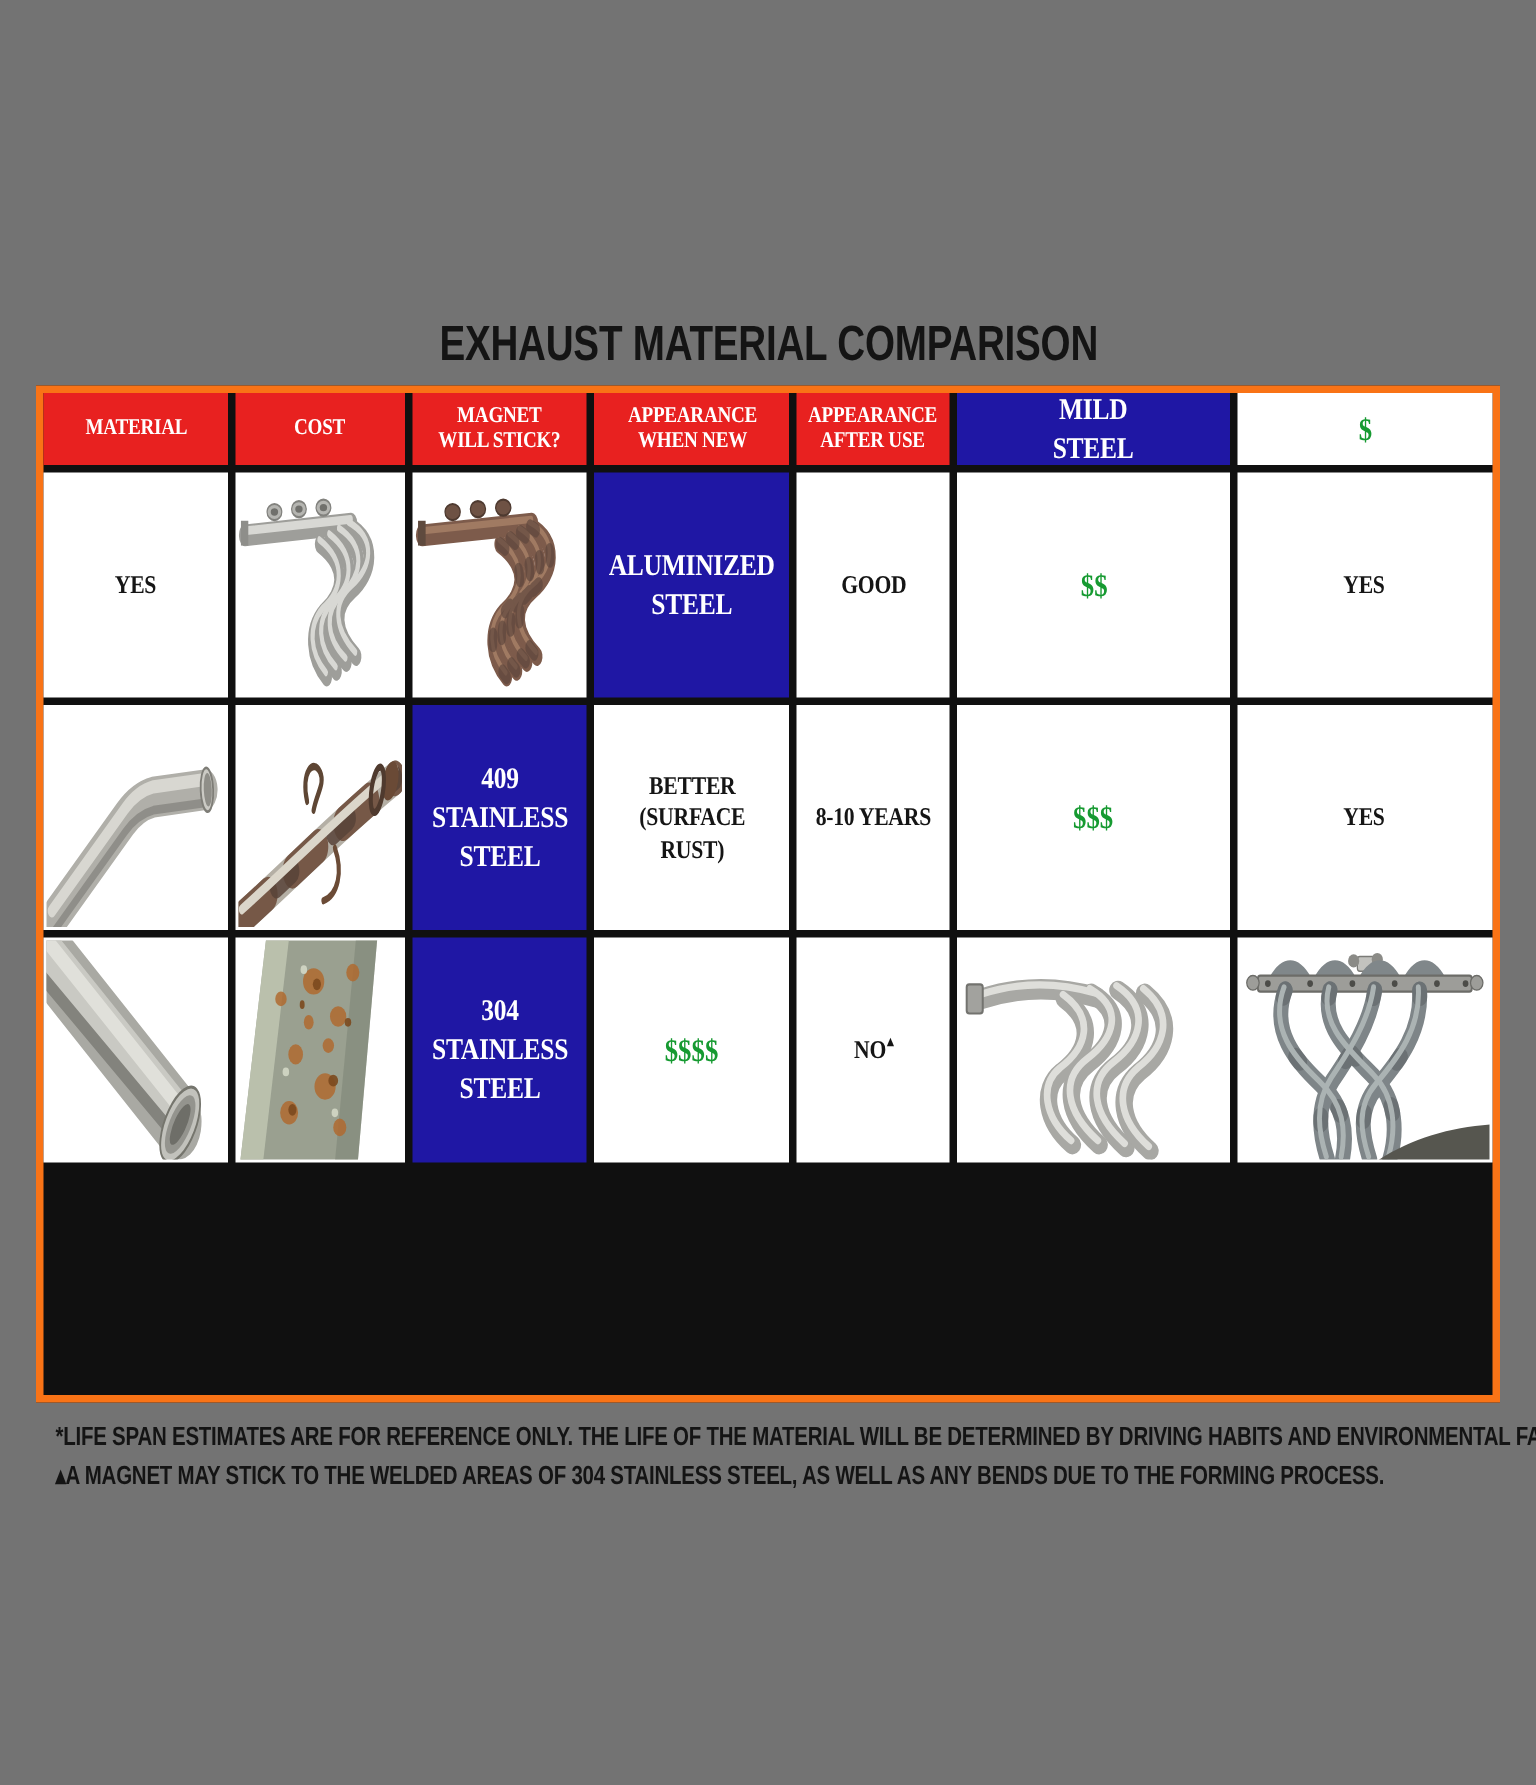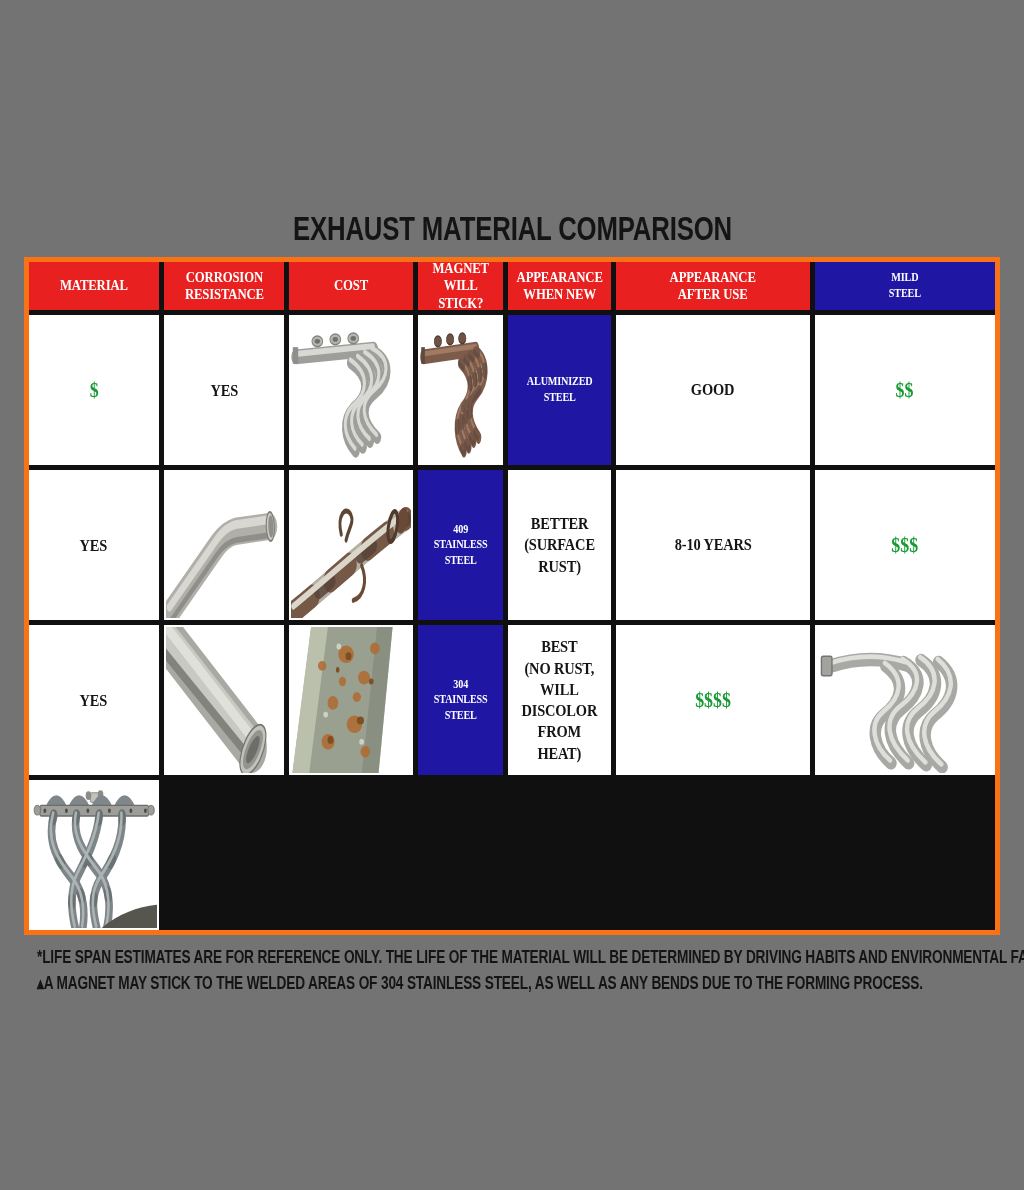--- a/index.html
+++ b/index.html
@@ -7,21 +7,21 @@
         font-family:"Liberation Sans",sans-serif;color:#151515;}
   .title{position:absolute;top:211px;left:0;width:1024px;text-align:center;
          font-size:33px;font-weight:800;line-height:36px;letter-spacing:0px;color:#141414;}
   .title .cx{display:inline-block;transform:scaleX(.78);}
   .grid{position:absolute;left:24px;top:257px;width:976px;height:678px;box-sizing:border-box;
         background:#101010;border:5px solid #f97316;display:grid;gap:5px;
         grid-template-columns:136fr 125fr 129fr 89fr 107fr 202fr 188fr;
         grid-template-rows:48px 150px 150px 150px 150px;font-family:Liberation Serif, serif;}
   .cell{display:flex;align-items:center;justify-content:center;text-align:center;}
   .hcell{background:#e82120;color:#ffffff;font-weight:700;font-size:15px;line-height:1.15;}
-  .mcell{background:#1f17a4;color:#ffffff;font-weight:700;font-size:12px;line-height:1.3;}
+  .mcell{background:#1f17a4;color:#ffffff;font-weight:700;font-size:20px;line-height:1.3;}
   .vcell{background:#ffffff;color:#151515;font-weight:700;font-size:17px;line-height:1.25;}
   .cx{display:inline-block;transform:scaleX(.85);white-space:pre-line;text-align:center;letter-spacing:-.2px;}
   .cost-text{color:#169a31;font-size:21px;letter-spacing:0;}
   .sup{font-size:10px;vertical-align:8px;margin-left:1px;}
   .icell{background:#ffffff;padding:2px;display:block;}
   .icell svg{display:block;width:100%;height:100%;}
   .footnotes{position:absolute;left:37px;top:944px;width:1400px;transform:scaleX(.78);
              transform-origin:0 0;font-weight:700;font-size:17.5px;line-height:26px;
              letter-spacing:-.2px;color:#141414;white-space:nowrap;}
 </style>
@@ -31,24 +31,20 @@
 <div class="page">
 
   <div class="title">
     <span class="cx">EXHAUST MATERIAL COMPARISON</span>
   </div>
 
   <div class="grid">
 
     <div class="cell hcell">
         <span class="cx">MATERIAL</span>
-      </div>
-    <div class="cell hcell">
-        <span class="cx">CORROSION
-RESISTANCE</span>
       </div>
     <div class="cell hcell">
         <span class="cx">COST</span>
       </div>
     <div class="cell hcell">
         <span class="cx">MAGNET
 WILL STICK?</span>
       </div>
     <div class="cell hcell">
         <span class="cx">APPEARANCE
@@ -260,27 +256,24 @@
         </g>
       </svg>
     </div>
 
     <div class="cell mcell">
         <span class="cx">304
 STAINLESS
 STEEL</span>
       </div>
     <div class="cell vcell">
-        <span class="cx">BEST
-(NO RUST,
-WILL DISCOLOR
-FROM HEAT)</span>
-      </div>
-    <div class="cell vcell">
         <span class="cx cost-text">$$$$</span>
+      </div>
+    <div class="cell vcell">
+        <span class="cx"><span>NO</span><span class="sup">▴</span></span>
       </div>
     <div class="icell">
       <svg viewBox="0 0 200 150" preserveAspectRatio="none">
         <defs>
           <path id="pG0" d="M16 40C46 31 76 32 102 39"></path>
           <path id="pG1" d="M98 36C124 50 116 70 96 84C76 98 80 120 104 140"></path>
           <path id="pG2" d="M118 34C144 50 136 72 116 86C96 100 100 122 124 142"></path>
           <path id="pG3" d="M138 36C162 54 154 76 134 90C116 104 120 126 142 144"></path>
           <path id="pG4" d="M78 40C102 56 96 76 76 90C60 102 64 124 84 140"></path>
         </defs>

